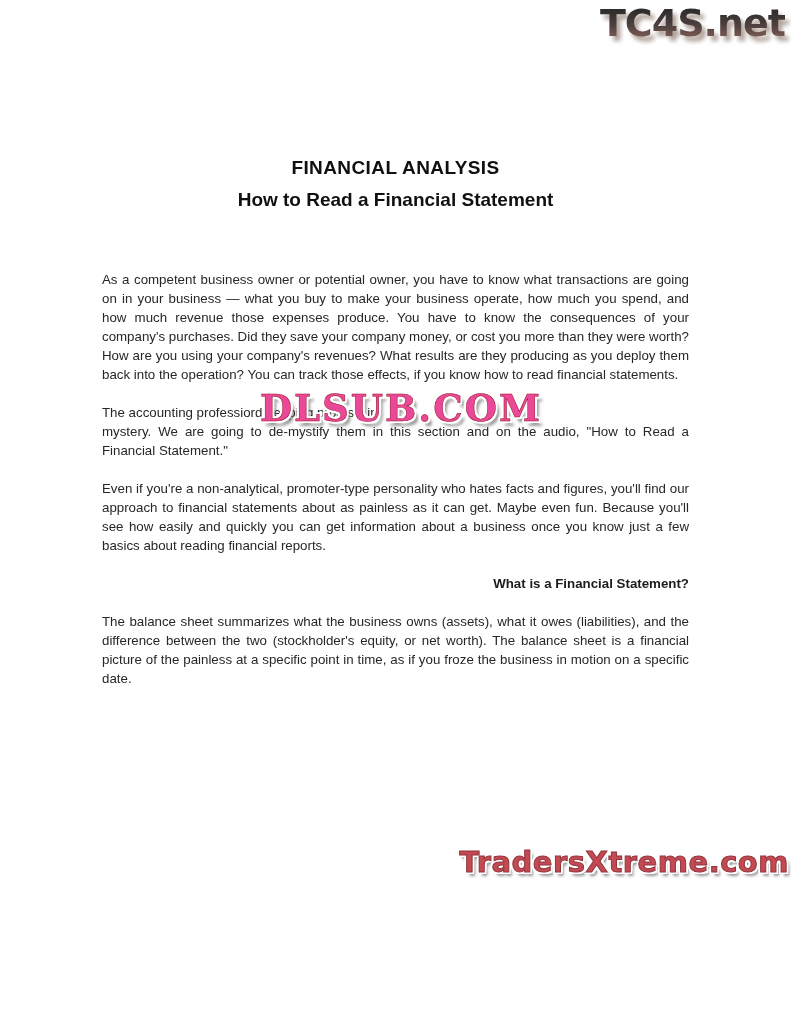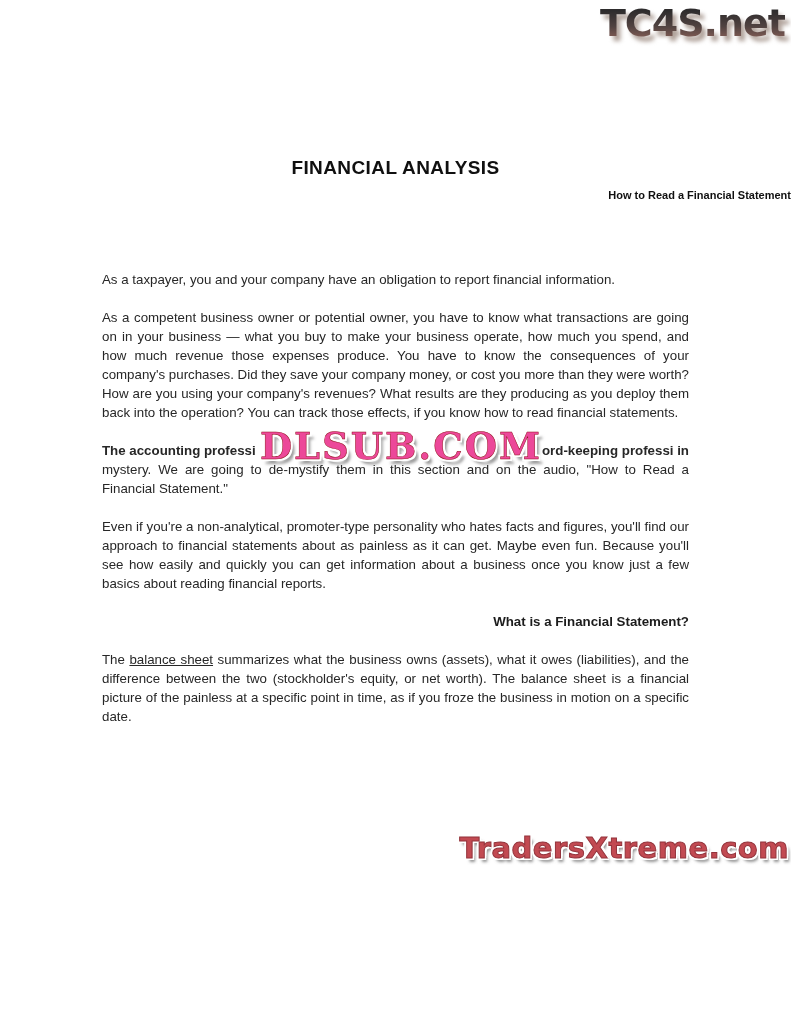--- a/index.html
+++ b/index.html
@@ -49,41 +49,41 @@
     font-weight: bold;
     font-size: 19px;
     color: #101010;
     letter-spacing: 0.4px;
   }
   .doc-subtitle {
     position: absolute;
     top: 189px;
     left: 0;
     width: 100%;
-    text-align: right;
-    font-weight: bold;
-    font-size: 11px;
+    text-align: center;
+    font-weight: bold;
+    font-size: 19px;
     color: #101010;
   }
 
   
   .content {
     position: absolute;
     top: 270px;
     left: 102px;
     width: 587px;
     font-size: 13.3px;
     line-height: 19px;
     color: #272727;
     text-align: justify;
   }
   .content p { margin: 0 0 19px 0; }
 
   .obscured { position: relative; margin: 0 0 19px 0; }
-  .obscured .line1 { display: flex; justify-content: space-between; font-weight: bold; }
+  .obscured .line1 { display: flex; justify-content: flex-start; }
   .obscured .line2 { display: block; text-align: justify; text-align-last: justify; }
   .obscured .line3 { display: block; }
 
   .dlsub {
     position: absolute;
     top: -13px;
     left: 158px;
     z-index: 5;
     font-family: "DejaVu Serif", serif;
     font-weight: bold;
@@ -100,21 +100,21 @@
       -2px 0 0 #ffffff, 2px 0 0 #ffffff,
       4px 5px 3px rgba(75,75,75,0.55);
   }
 
   .section-heading {
     font-weight: bold;
     text-align: right;
     margin: 37px 0 19px 0;
     color: #1c1c1c;
   }
-  .underlined { text-decoration: underline; }
+  .underlined { }
 
   
   .footer-page {
     position: absolute;
     top: 953px;
     left: 102px;
     width: 587px;
     text-align: center;
     font-family: "Liberation Serif", serif;
     font-size: 15px;
@@ -128,21 +128,21 @@
     right: 121px;
     font-family: "Liberation Serif", serif;
     font-size: 9.5px;
     letter-spacing: 0.5px;
     color: #333333;
   }
 
   
   .traders {
     position: absolute;
-    bottom: 14px;
+    bottom: 0;
     right: 2px;
     font-family: "DejaVu Sans", sans-serif;
     font-weight: bold;
     font-size: 29px;
     letter-spacing: 0.5px;
     line-height: 1.15;
     color: #c24a52;
     white-space: nowrap;
     -webkit-text-stroke: 1px #93333b;
     text-shadow:
@@ -162,21 +162,20 @@
     <span class="tc4s-shadow">TC4S.net</span>
     <span class="tc4s-face">TC4S.net</span>
   </div>
 
   <div class="doc-title">FINANCIAL ANALYSIS</div>
   <div class="doc-subtitle">How to Read a Financial Statement</div>
 
   <div class="content">
 
 
-    <p>As a taxpayer, you and your company have an obligation to report financial information.</p>
 
     <p>As a competent business owner or potential owner, you have to know what transactions are going on in your business — what you buy to make your business operate, how much you spend, and how much revenue those expenses produce. You have to know the consequences of your company's purchases. Did they save your company money, or cost you more than they were worth? How are you using your company's revenues? What results are they producing as you deploy them back into the operation? You can track those effects, if you know how to read financial statements.</p>
 
     <div class="obscured">
       <span class="line1">
         <span>The accounting professi</span>
         <span>ord-keeping professi in</span>
       </span>
       <span class="line2">mystery. We are going to de-mystify them in this section and on the audio, "How to Read a</span>
       <span class="line3">Financial Statement."</span>

